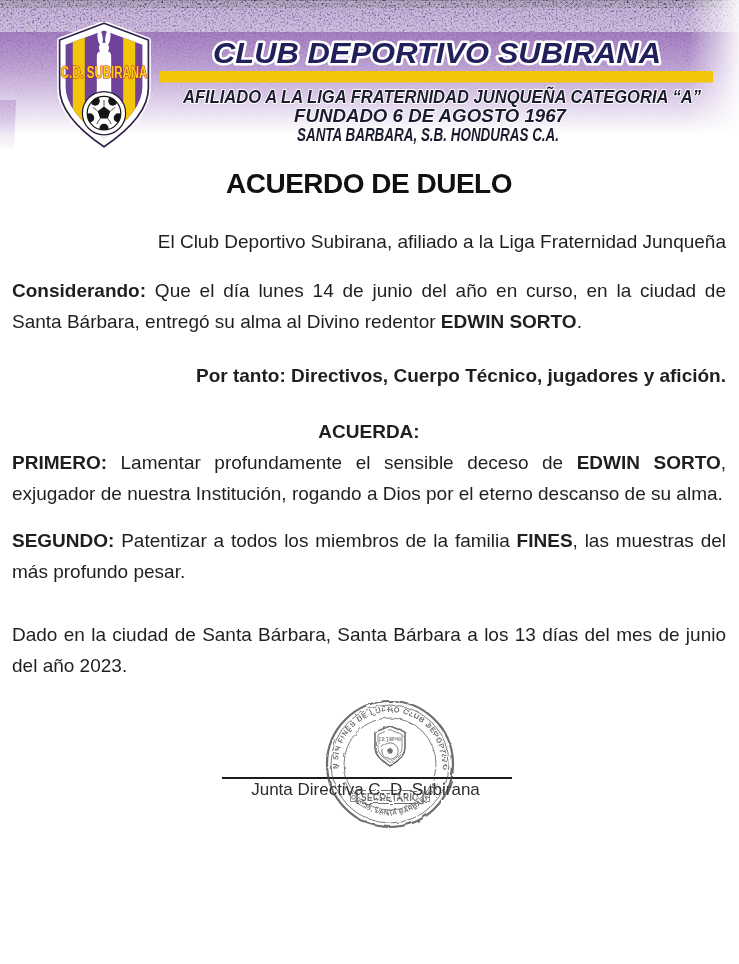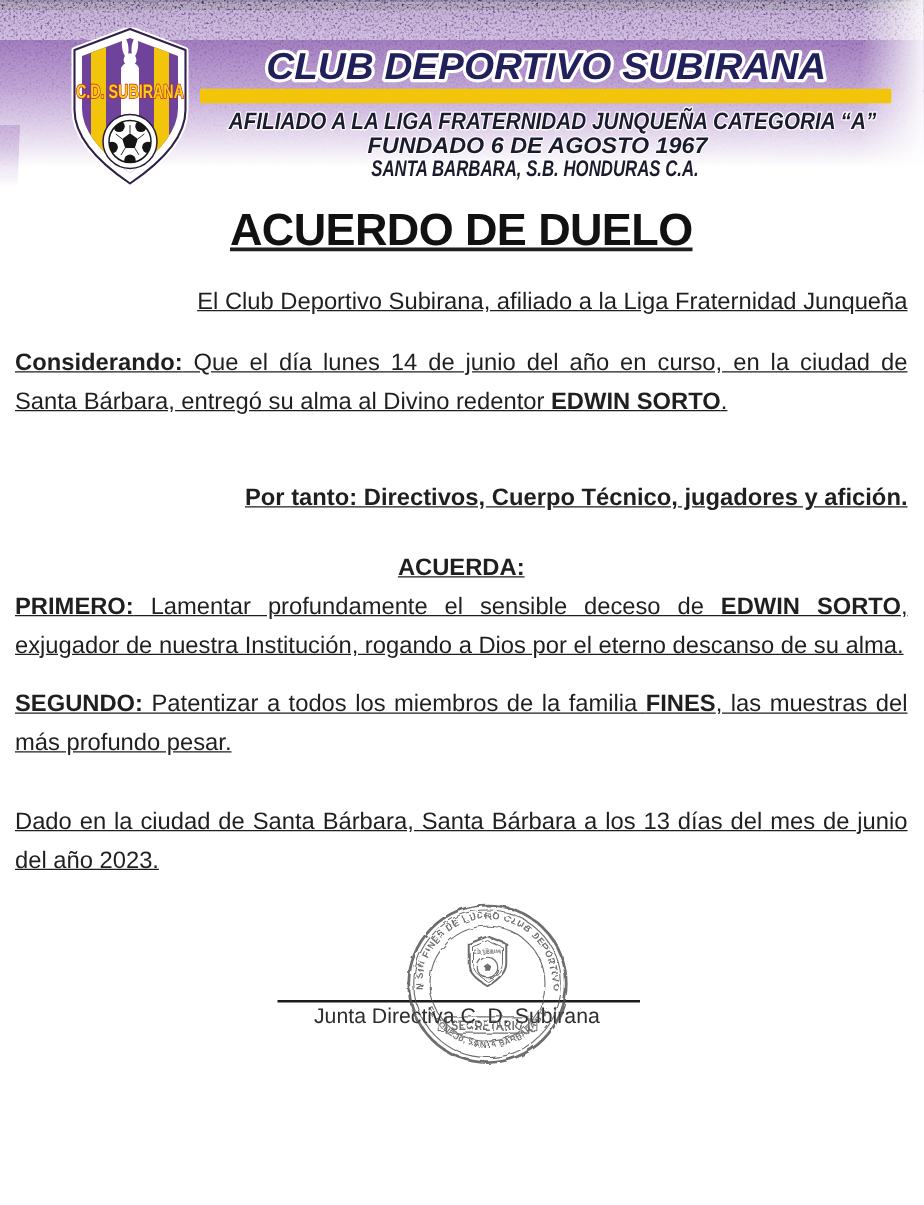--- a/index.html
+++ b/index.html
@@ -6,47 +6,46 @@
   html, body { background: #ffffff; }
   .page {
     position: relative;
     width: 739px;
     height: 964px;
     margin: 0 auto;
     background: #ffffff;
     overflow: hidden;
     font-family: "Liberation Sans", sans-serif;
     color: #1f1f1f;
-    text-decoration: underline;
   }
 
   
   .banner { position: relative; width: 739px; height: 152px; }
   .banner svg.bg { position: absolute; left: 0; top: 0; }
   .crest-wrap { position: absolute; left: 44px; top: 22px; width: 120px; height: 132px; }
 
   
   .doc { padding: 0 13px 0 12px; font-size: 19px; line-height: 31px; }
   .doc h1 {
     margin-top: 15px;
     text-align: center;
-    font-size: 36px;
+    font-size: 28px;
     line-height: 33px;
     letter-spacing: -0.5px;
     color: #111111;
     font-weight: 700;
   }
   .doc p { color: #1f1f1f; }
   .doc p b { font-weight: 700; }
   .al { text-align: right; }
   .aj { text-align: justify; }
   .ac { text-align: center; }
   .m-intro        { margin-top: 26px; }
   .m-considerando { margin-top: 18px; }
-  .m-portanto     { margin-top: 46px; }
+  .m-portanto     { margin-top: 23px; }
   .m-acuerda      { margin-top: 25px; }
   .m-primero      { margin-top: 0px;  }
   .m-segundo      { margin-top: 16px; }
   .m-tercero      { margin-top: 18px; }
   .m-dado         { margin-top: 32px; }
 
   
   .footer { position: relative; width: 739px; height: 147px; }
   .sig-line {
     position: absolute;

